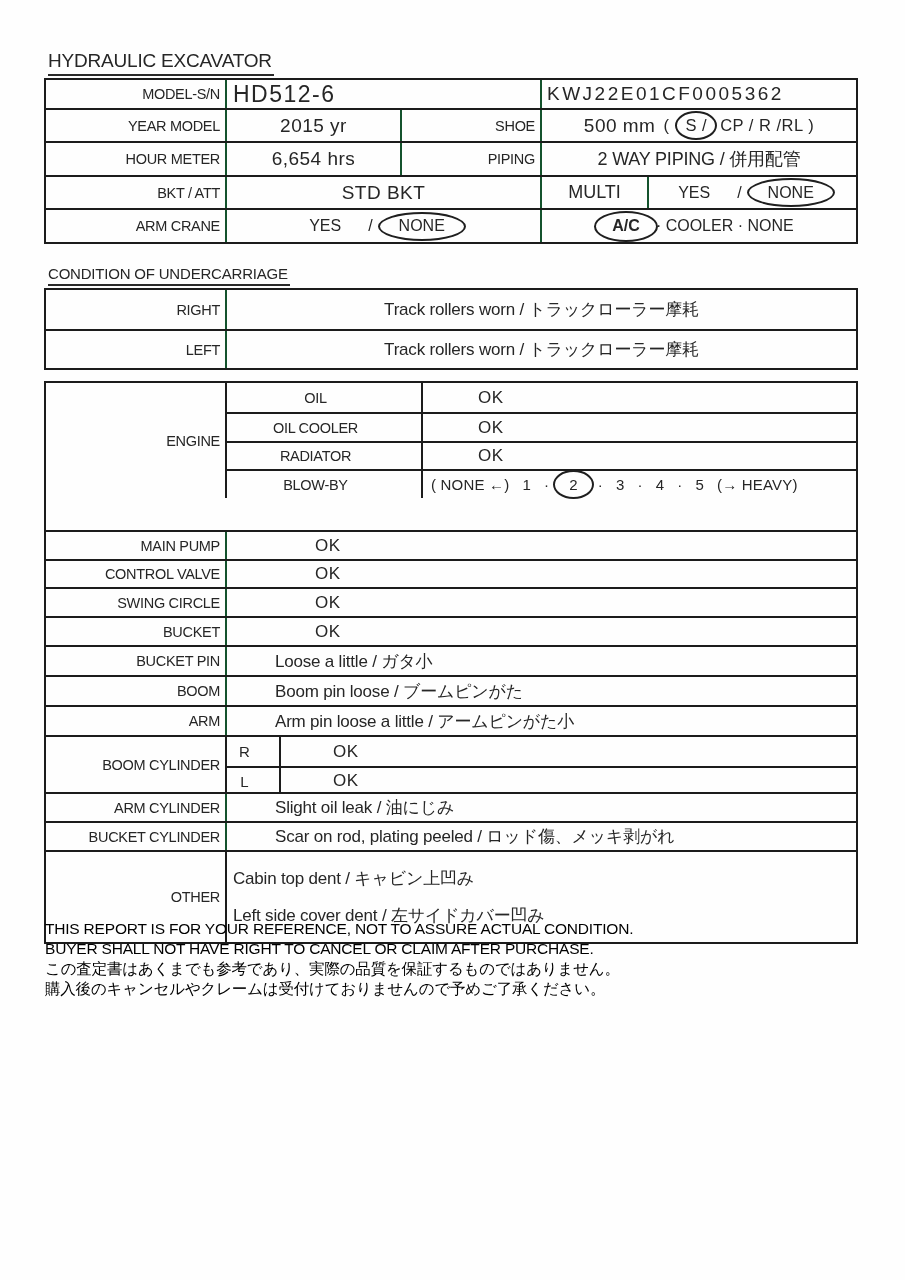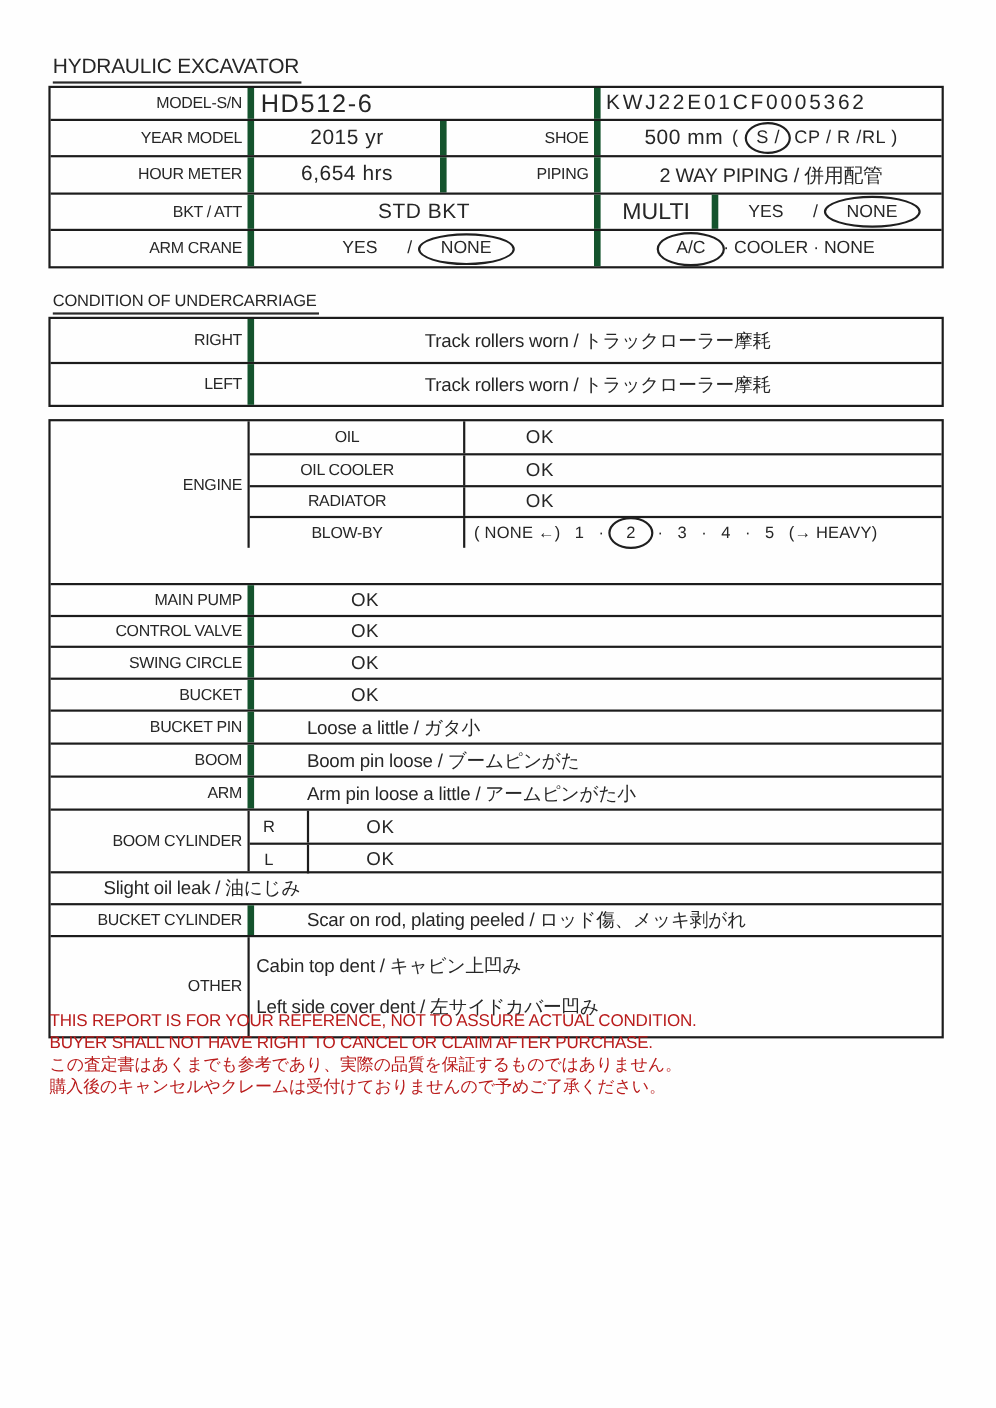--- a/index.html
+++ b/index.html
@@ -29,21 +29,21 @@
     display: flex;
     flex-direction: column;
     border: 2px solid #1c1c1c;
     background: #fefefe;
   }
   .r { display: flex; flex: 0 0 auto; }
   .r + .r { border-top: 2px solid #1c1c1c; }
   .c {
     display: flex;
     align-items: center;
-    border-left: 6px solid #14532d;
+    border-left: 2px solid #14532d;
     overflow: visible;
     white-space: nowrap;
   }
   .c:first-child { border-left: none; }
   .lab {
     justify-content: flex-end;
     padding-right: 5px;
     font-size: 14.5px;
     letter-spacing: -0.3px;
   }
@@ -70,21 +70,21 @@
     display: inline-flex;
     align-items: center;
     justify-content: center;
     border: 2.5px solid #1f1f1f;
     border-radius: 50%;
     flex: 0 0 auto;
     line-height: 1;
   }
   .ov-none { height: 29px; padding: 0 19px; margin: 0 -8px; }
   .ov-s    { height: 29px; padding: 0 8px;  margin: 0 -3px; }
-  .ov-ac   { height: 31px; padding: 0 16px; margin: 0 -10px; }
+  .ov-ac   { height: 31px; padding: 0 16px; margin: 0 -10px; font-weight: bold; }
   .ov-two  { height: 29px; padding: 0 14px; margin: 0 -9px; }
 
   .slash-gap { margin: 0 13px 0 27px; }
   .gap8 { margin-left: 8px; }
   .gap6 { margin-left: 6px; }
 
   
   .sub { flex: 1 1 auto; display: flex; flex-direction: column; border-left: 2px solid #1c1c1c; }
   .sr { display: flex; flex: 0 0 auto; gap: 17px; }
   .sr + .sr { border-top: 2px solid #1c1c1c; }
@@ -114,21 +114,21 @@
     flex-direction: column;
     justify-content: space-evenly;
     padding-left: 6px;
   }
   .other-line { font-size: 17px; letter-spacing: -0.2px; white-space: nowrap; }
 
   .disclaimer {
     position: absolute;
     left: 45px;
     top: 919px;
-    color: #b91c1c;
+    color: #000000;
     font-size: 15.5px;
     line-height: 20px;
     letter-spacing: -0.2px;
     white-space: nowrap;
   }
 </style>
 </head>
 <body>
 
 <div class="page">
@@ -154,21 +154,21 @@
     </div>
     <div class="r" style="height:34px;">
       <div class="c lab w1">HOUR METER</div>
       <div class="c ctr w2 mid">6,654 hrs</div>
       <div class="c lab w3">PIPING</div>
       <div class="c ctr wfill val18">2 WAY PIPING / 併用配管</div>
     </div>
     <div class="r" style="height:33px;">
       <div class="c lab w1">BKT / ATT</div>
       <div class="c ctr wspan mid">STD BKT</div>
-      <div class="c ctr wmulti" style="font-size:21px;">MULTI</div>
+      <div class="c ctr wmulti" style="font-size:18px;">MULTI</div>
       <div class="c ctr wfill val16">
         <span>YES</span>
         <span class="slash-gap">/</span>
         <span class="oval ov-none">NONE</span>
       </div>
     </div>
     <div class="r" style="height:34px;">
       <div class="c lab w1">ARM CRANE</div>
       <div class="c ctr wspan val16">
         <span>YES</span>
@@ -267,20 +267,21 @@
           <div class="sv ok-cyl">OK</div>
         </div>
         <div class="sr" style="height:28px;">
           <div class="rl">L</div>
           <div class="sv ok-cyl">OK</div>
         </div>
       </div>
     </div>
 
     <div class="r" style="height:29px;">
+      <div class="c lab w1">ARM CYLINDER</div>
       <div class="c wfill txt-val">Slight oil leak / 油にじみ</div>
     </div>
     <div class="r" style="height:29px;">
       <div class="c lab w1">BUCKET CYLINDER</div>
       <div class="c wfill txt-val">Scar on rod, plating peeled / ロッド傷、メッキ剥がれ</div>
     </div>
 
     <div class="r" style="height:92px;">
       <div class="c lab w1">OTHER</div>
       <div class="other-lines">

